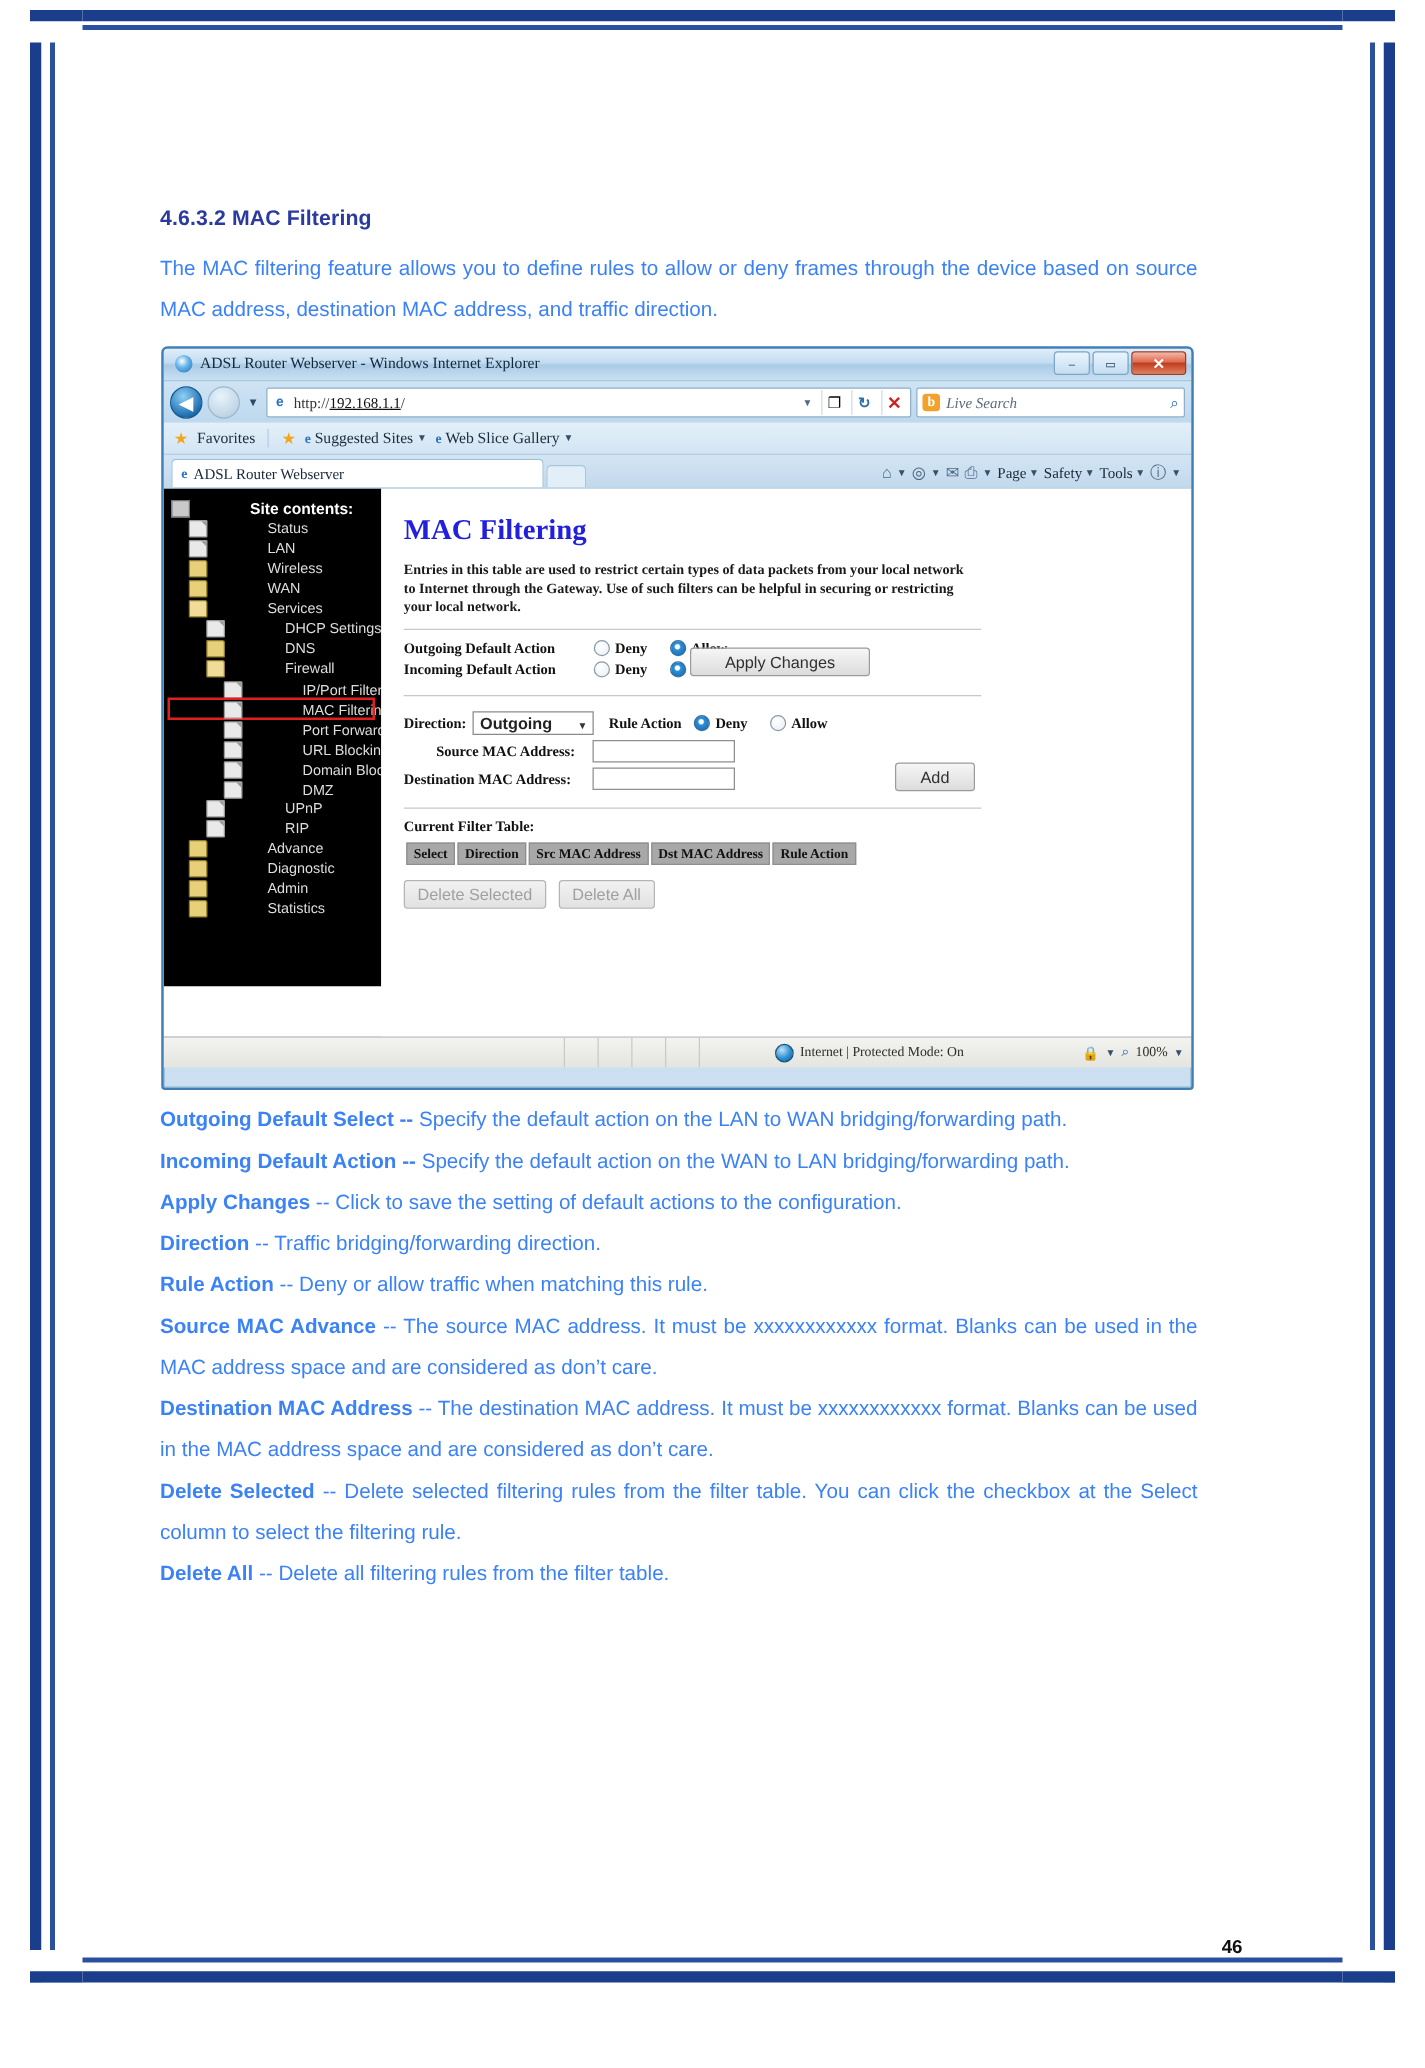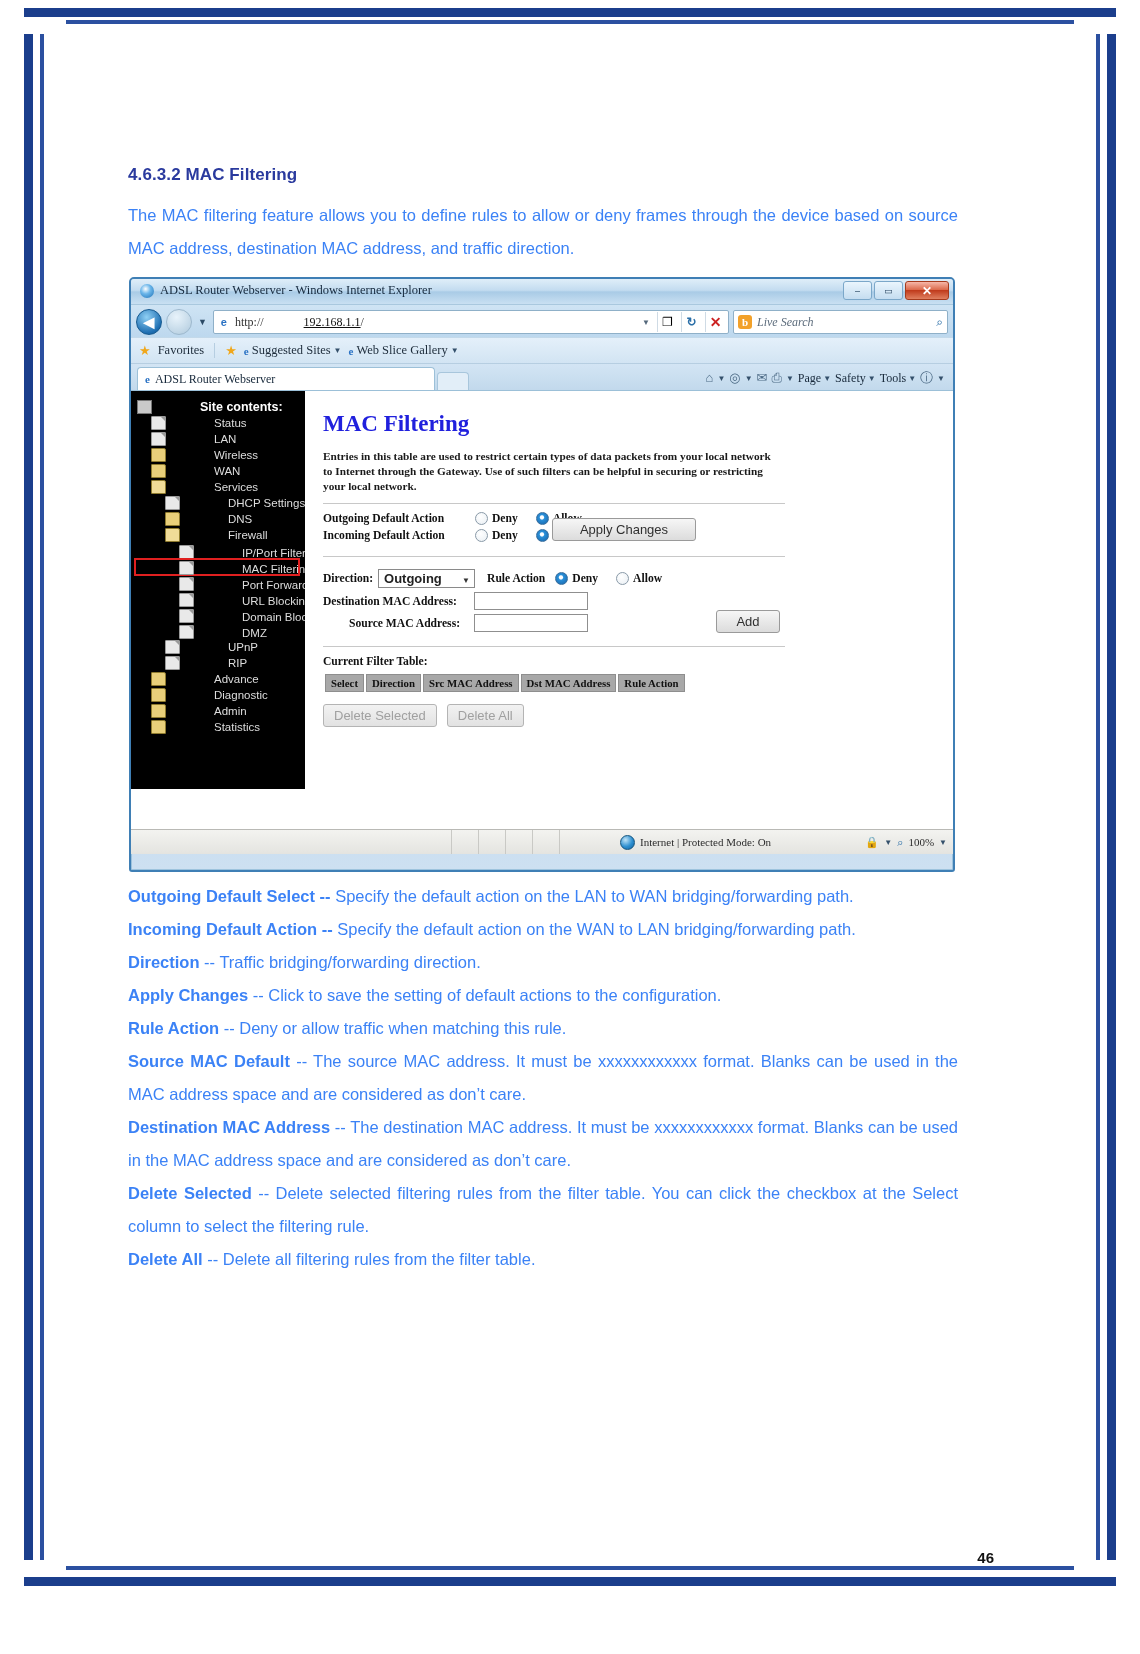--- a/index.html
+++ b/index.html
@@ -123,21 +123,21 @@
     display:flex;align-items:center;padding:0 3px;gap:4px;border-radius:2px;
   }
   .addr-ie{
     width:14px;height:14px;display:flex;align-items:center;justify-content:center;
     font-size:11px;color:#2a72c4;font-weight:bold;
   }
   .addr-url{
     font-size:12px;color:#333;font-family:"Liberation Serif",serif;
     flex:1;white-space:nowrap;overflow:hidden;
   }
-  .addr-url u{text-decoration:underline;color:#111;margin-left:40px;}
+  .addr-url u{text-decoration:underline;color:#111;}
   .addr-caret{font-size:8px;color:#55697c;padding:0 3px;}
   .addr-btn{
     width:19px;height:20px;display:flex;align-items:center;justify-content:center;
     font-size:12px;border-left:1px solid #cfdbe5;
   }
   .addr-btn.refresh{color:#2b6fa8;font-weight:bold;}
   .addr-btn.stop{color:#cc2222;font-weight:bold;font-size:14px;}
   .searchbox{
     width:205px;height:22px;background:#fff;border:1px solid #8fb0c8;
     display:flex;align-items:center;padding:0 4px;gap:5px;border-radius:2px;
@@ -555,27 +555,27 @@
         <span class="ropt">
           <span class="radio on"></span>
           <span>Deny</span>
         </span>
         <span class="ropt">
           <span class="radio"></span>
           <span>Allow</span>
         </span>
       </div>
 
+      <div class="row" style="padding-left:26px;">
+        <span style="width:125px;">Source MAC Address:</span>
+        <span class="txtfield"></span>
+      </div>
+
       <div class="row">
         <span style="width:151px;">Destination MAC Address:</span>
-        <span class="txtfield"></span>
-      </div>
-
-      <div class="row" style="padding-left:26px;">
-        <span style="width:125px;">Source MAC Address:</span>
         <span class="txtfield"></span>
       </div>
 
       <div class="btn btn-add">Add</div>
 
       <div class="hr" style="margin-top:14px;"></div>
 
       <div class="tbl-label">Current Filter Table:</div>
 
       <table class="ftable">
@@ -615,23 +615,23 @@
       <span>100%</span>
       <span class="dn">▼</span>
     </div>
   </div>
 </div>
 
 <div class="defs">
   <div id="defs-container">
       <p class="para"><b>Outgoing Default Select --</b><span> Specify the default action on the LAN to WAN bridging/forwarding path.</span></p>
       <p class="para"><b>Incoming Default Action --</b><span> Specify the default action on the WAN to LAN bridging/forwarding path.</span></p>
+      <p class="para"><b>Apply Changes</b><span> -- Click to save the setting of default actions to the configuration.</span></p>
       <p class="para"><b>Direction</b><span> -- Traffic bridging/forwarding direction.</span></p>
-      <p class="para"><b>Apply Changes</b><span> -- Click to save the setting of default actions to the configuration.</span></p>
       <p class="para"><b>Rule Action</b><span> -- Deny or allow traffic when matching this rule.</span></p>
-      <p class="para"><b>Source MAC Default</b><span> -- The source MAC address. It must be xxxxxxxxxxxx format. Blanks can be used in the MAC address space and are considered as don’t care.</span></p>
+      <p class="para"><b>Source MAC Advance</b><span> -- The source MAC address. It must be xxxxxxxxxxxx format. Blanks can be used in the MAC address space and are considered as don’t care.</span></p>
       <p class="para"><b>Destination MAC Address</b><span> -- The destination MAC address. It must be xxxxxxxxxxxx format. Blanks can be used in the MAC address space and are considered as don’t care.</span></p>
       <p class="para"><b>Delete Selected</b><span> -- Delete selected filtering rules from the filter table. You can click the checkbox at the Select column to select the filtering rule.</span></p>
       <p class="para"><b>Delete All</b><span> -- Delete all filtering rules from the filter table.</span></p>
     </div>
 </div>
 
 <div class="pagenum">46</div>
 
 </body></html>

